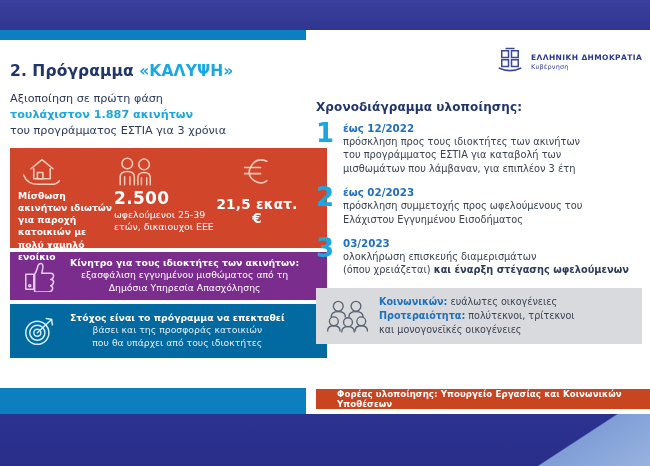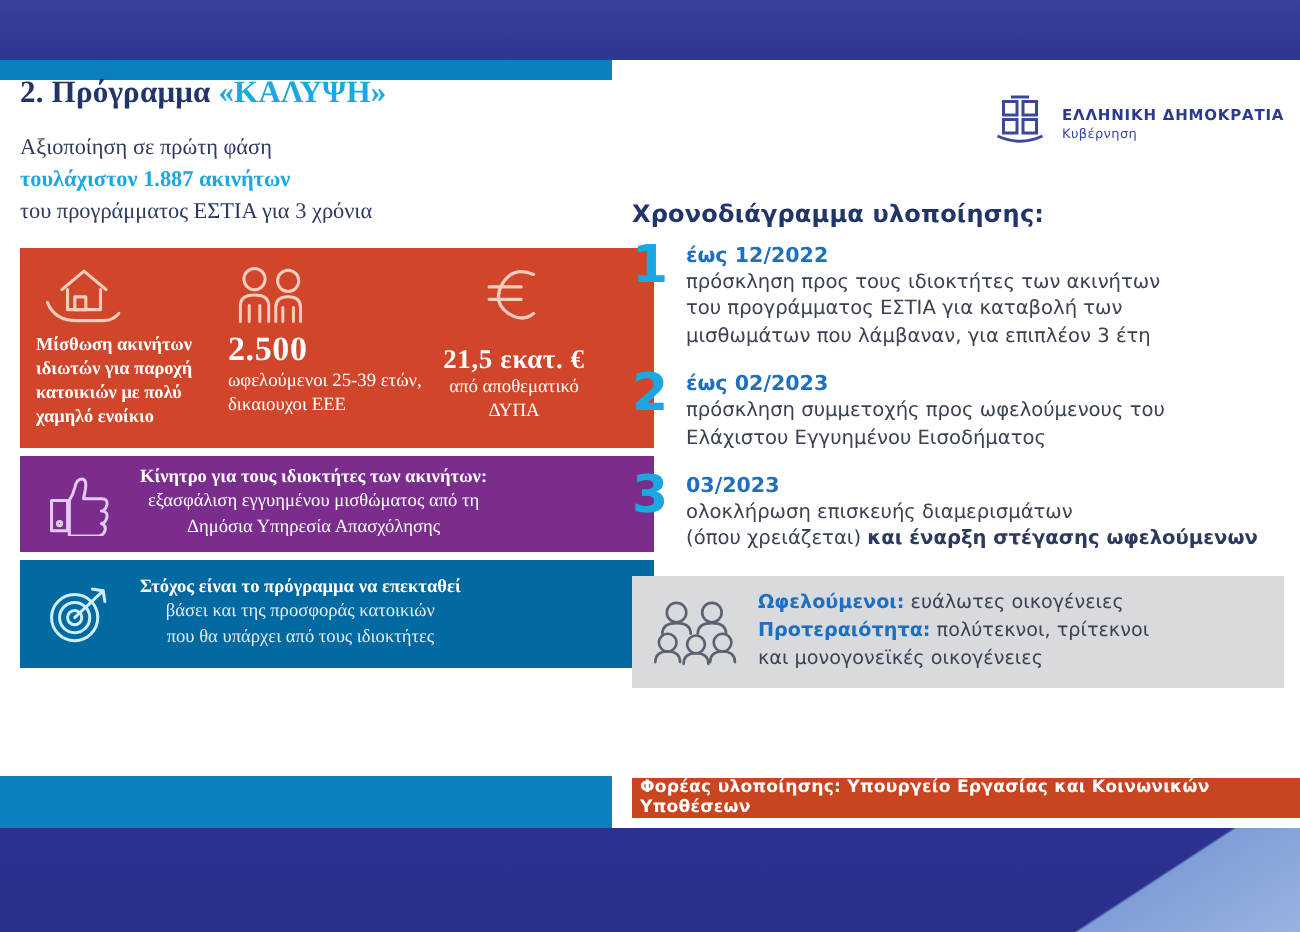--- a/index.html
+++ b/index.html
@@ -57,21 +57,21 @@
   .logo-title {
     font-size: 7.5px; font-weight: 700; color: #2b3990; letter-spacing: .4px;
     white-space: nowrap;
   }
   .logo-sub {
     font-size: 6.5px; color: #3a4699; letter-spacing: .2px; margin-top: 1px;
   }
 
   
   .left-col {
-    position: absolute; left: 10px; top: 38px; width: 317px; font-family: Liberation Serif, serif;
+    position: absolute; left: 10px; top: 62px; width: 317px;
   }
   .slide-title {
     font-size: 15.5px; font-weight: 700; color: #21356b;
     letter-spacing: .1px; margin-bottom: 11px;
   }
   .slide-title .accent { color: #1ba8e0; }
   .intro {
     font-size: 11.2px; color: #2c3a5e; line-height: 1.42; margin-bottom: 9px;
   }
   .intro .hl { color: #1ba8e0; font-weight: 700; }
@@ -134,21 +134,21 @@
     gap: 8px; padding: 7px 9px; box-sizing: border-box; height: 56px;
   }
   .gray-icon { flex: none; width: 46px; display: flex; justify-content: center; }
   .gray-text { font-size: 9.6px; line-height: 1.42; color: #3a4252; }
   .gray-text .lbl { color: #1d6fc0; font-weight: 700; }
 
   .footer-bar {
     position: absolute; left: 316px; top: 389px; width: 334px; height: 20px;
     background: #c8451f; color: #fff;
     font-size: 8.6px; font-weight: 700; letter-spacing: .1px;
-    display: flex; align-items: center; padding-left: 4px; box-sizing: border-box;
+    display: flex; align-items: center; padding-left: 21px; box-sizing: border-box;
   }
 </style>
 </head>
 <body>
 
 <div id="screen">
 
   <div class="frame-top"></div>
 
   <div class="white-panel"></div>
@@ -222,21 +222,20 @@
       <div class="stat s3">
         <span class="stat-icon">
           <svg viewBox="0 0 40 36" width="36" height="32">
             <g fill="none" stroke="#f4cdbd" stroke-width="1.8" stroke-linecap="round">
               <path d="M31 7 q-12 -5 -18 6 q-5 10 4 16 q8 5 14 0"></path>
               <path d="M6 14 h18 M6 21 h18"></path>
             </g>
           </svg>
         </span>
         <div class="stat-big">21,5 εκατ. €</div>
-        <div class="stat-lines">από αποθεματικό ΔΥΠΑ</div>
       </div>
     </div>
 
     <div class="callout purple">
       <span class="callout-icon">
         <svg viewBox="0 0 40 36" width="36" height="32">
           <g fill="none" stroke="#e3c9ef" stroke-width="1.7" stroke-linejoin="round" stroke-linecap="round">
             <path d="M14 16 q2-3 3-7 q1-5 4-5 q3 0 2 6 l-1 5 h10 q4 0 3 4 q-1 3 -3 3 q4 0 3 4 q-1 3 -3 3 q3 1 2 4 q-1 3 -4 3 h-16 z"></path>
             <rect x="4" y="16" width="9" height="17"></rect>
             <circle cx="8.5" cy="29" r="1.2"></circle>
@@ -319,21 +318,21 @@
             <circle cx="10" cy="26" r="5"></circle>
             <path d="M3 37 q0-6 7-6 q7 0 7 6"></path>
             <circle cx="26" cy="27" r="5"></circle>
             <path d="M19 38 q0-6 7-6 q7 0 7 6"></path>
             <circle cx="41" cy="26" r="5"></circle>
             <path d="M34 37 q0-6 7-6 q7 0 7 6"></path>
           </g>
         </svg>
       </span>
       <div class="gray-text">
-        <span class="lbl">Ωφελούμενοι:</span><span> ευάλωτες οικογένειες</span><br>
+        <span class="lbl">Κοινωνικών:</span><span> ευάλωτες οικογένειες</span><br>
         <span class="lbl">Προτεραιότητα:</span><span> πολύτεκνοι, τρίτεκνοι</span><br>
         <span>και μονογονεϊκές οικογένειες</span>
       </div>
     </div>
   </div>
 
   <div class="footer-bar">Φορέας υλοποίησης: Υπουργείο Εργασίας και Κοινωνικών Υποθέσεων</div>
 
   <div class="frame-bottom">
     <span class="diag"></span>

